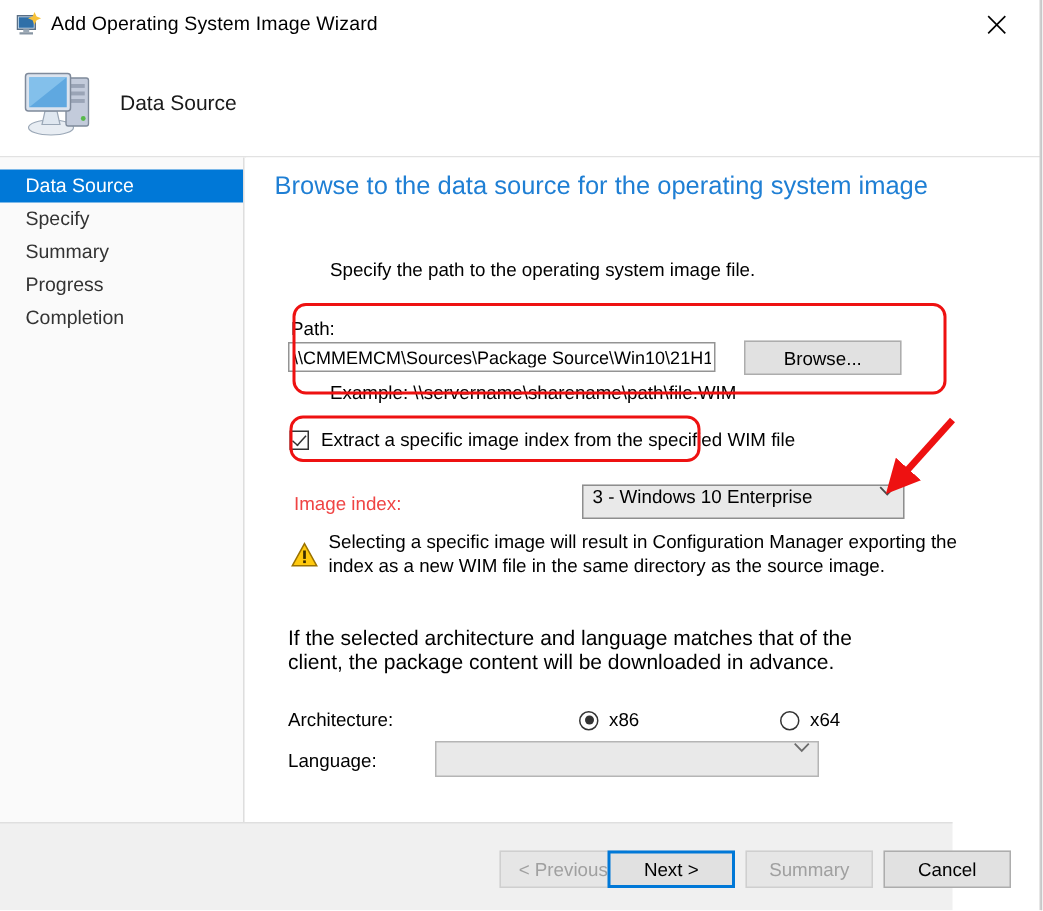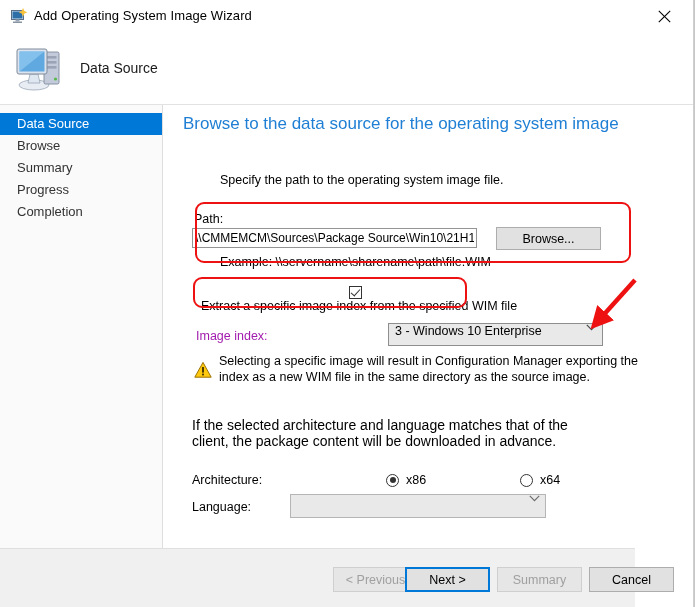--- a/index.html
+++ b/index.html
@@ -169,21 +169,20 @@
     white-space: nowrap;
   }
 
   
   .check-row {
     position: absolute;
     left: 29px; top: 181px;
     display: flex;
     align-items: center;
     cursor: pointer;
-    flex-direction: column;
   }
   .checkbox {
     width: 13px; height: 13px;
     border: 1px solid #333333;
     background: #ffffff;
     box-sizing: border-box;
     position: relative;
     flex: 0 0 auto;
   }
   .checkbox.checked::after {
@@ -200,21 +199,21 @@
     font-size: 12.5px;
     color: #000000;
     white-space: nowrap;
   }
 
   
   .label-imageindex {
     position: absolute;
     left: 32px; top: 224px;
     font-size: 12.5px;
-    color: #a21caf;
+    color: #ef4444;
     white-space: nowrap;
   }
   .combo {
     position: absolute;
     border: 1px solid #8e8e8e;
     background: #e9e9e9;
     box-sizing: border-box;
     display: flex;
     align-items: flex-start;
     cursor: pointer;
@@ -414,21 +413,21 @@
       </svg>
     </span>
     <div class="header-title">Data Source</div>
   </div>
 
   <div class="sidebar">
     <div class="nav-item first selected">
       <span>Data Source</span>
     </div>
     <div class="nav-item">
-      <span>Browse</span>
+      <span>Specify</span>
     </div>
     <div class="nav-item">
       <span>Summary</span>
     </div>
     <div class="nav-item">
       <span>Progress</span>
     </div>
     <div class="nav-item">
       <span>Completion</span>
     </div>

